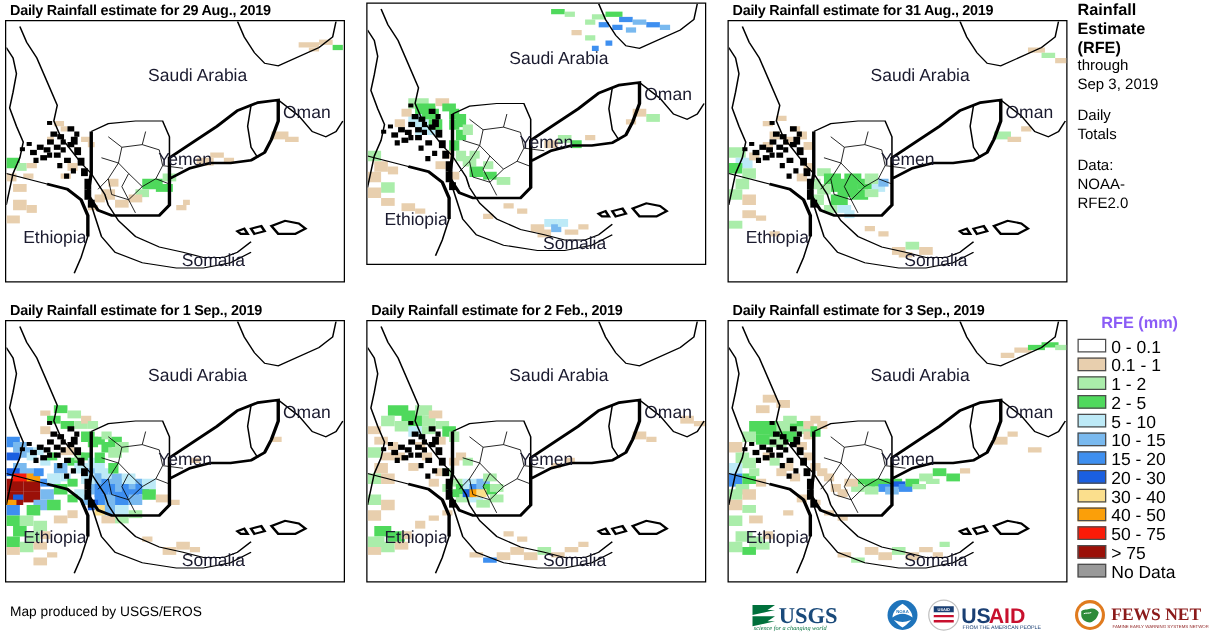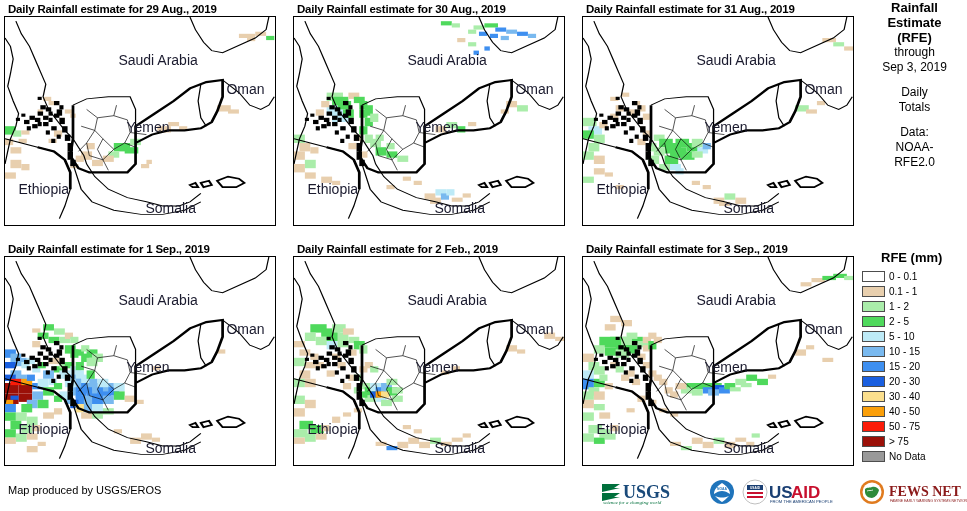--- a/index.html
+++ b/index.html
@@ -40,49 +40,49 @@
     font-size: 14px;
     color: #1a1a2e;
     white-space: nowrap;
     font-family: "Liberation Sans", sans-serif;
   }
 
   
   #right-col {
     position: absolute;
     left: 862px; top: 0;
-    width: 105px; height: 428px; text-align: center;
+    width: 105px; height: 428px;
   }
   .rc-title {
     font-size: 13px; font-weight: bold; color:#000;
     line-height: 15px;
   }
   .rc-text {
     font-size: 12px; color:#000; line-height: 15px;
   }
   .rc-gap { height: 10px; }
 
   
   #legend { position: absolute; left: 862px; top: 250px; width: 105px; }
   .legend-title {
-    font-size: 13px; font-weight: bold; color:#000000;
+    font-size: 13px; font-weight: bold; color:#8b5cf6;
     margin-bottom: 4px;
     padding-left: 19px;
   }
   .legend-row {
     display: flex; align-items: center;
     height: 15px;
   }
   .legend-swatch {
     width: 23px; height: 11px;
     border: 1px solid #4d4d4d;
     margin-right: 4px;
     flex: 0 0 auto;
   }
-  .legend-label { font-size: 10px; color: #000; white-space: nowrap; text-align: center; }
+  .legend-label { font-size: 14px; color: #000; white-space: nowrap; text-align: center; }
 
   
   #credit {
     position: absolute; left: 8px; top: 484px;
     font-size: 11px; color: #000;
   }
   #logos {
     position: absolute; left: 600px; top: 478px;
     height: 28px;
     display: flex; align-items: center; gap: 7px;
@@ -204,21 +204,20 @@
             </g>
           </svg>
           <div class="clabel" style="left: 42%; top: 17%;">Saudi Arabia</div>
           <div class="clabel" style="left: 82%; top: 31%;">Oman</div>
           <div class="clabel" style="left: 45%; top: 49%;">Yemen</div>
           <div class="clabel" style="left: 5%; top: 79%;">Ethiopia</div>
           <div class="clabel" style="left: 52%; top: 88%;">Somalia</div>
         </div>
       </div>
       <div class="panel" style="left: 293px; top: 2px; width: 272px;">
-        <div class="panel-title">Daily Rainfall estimate for 30 Aug., 2019</div>
         <div class="map-frame" style="width: 272px; height: 210px;">
           <svg width="272" height="210" viewBox="0 0 100 100" preserveAspectRatio="none">
             <g>
               <rect x="54" y="2" width="4" height="2" fill="#4fd95c"></rect>
               <rect x="58" y="3" width="3" height="2" fill="#aaedaa"></rect>
               <rect x="66" y="4" width="4" height="2" fill="#aaedaa"></rect>
               <rect x="70" y="3" width="5" height="2" fill="#4fd95c"></rect>
               <rect x="74" y="5" width="4" height="2" fill="#3e8ff0"></rect>
               <rect x="78" y="6" width="4" height="2" fill="#79b9ef"></rect>
               <rect x="82" y="7" width="4" height="2" fill="#3e8ff0"></rect>

